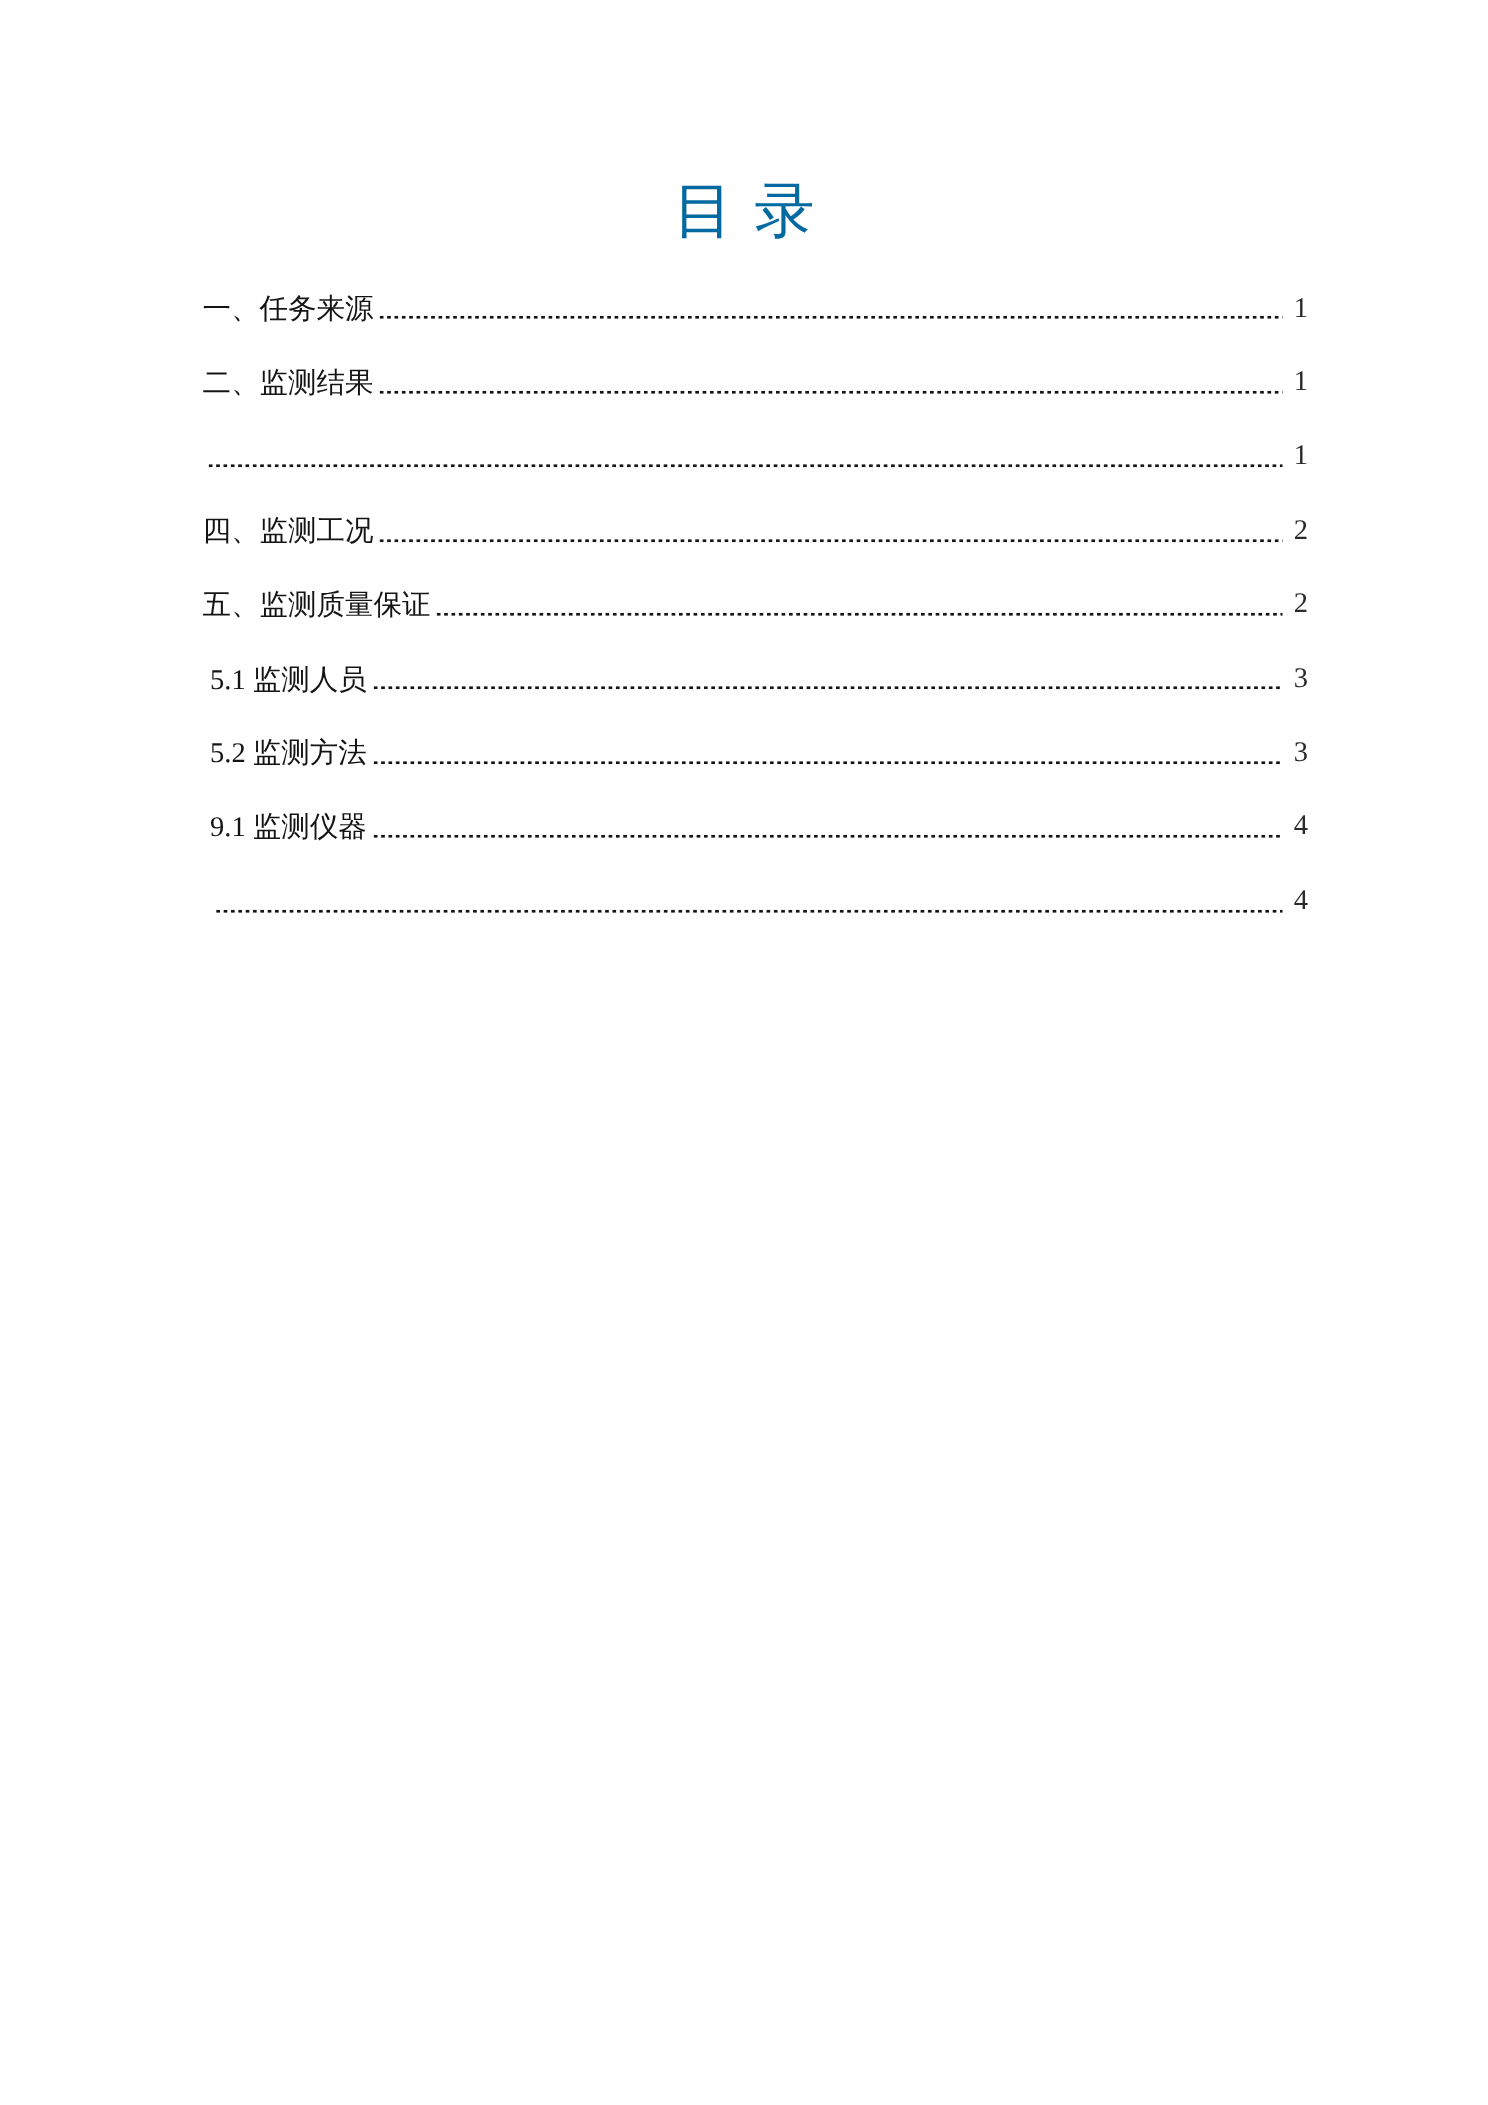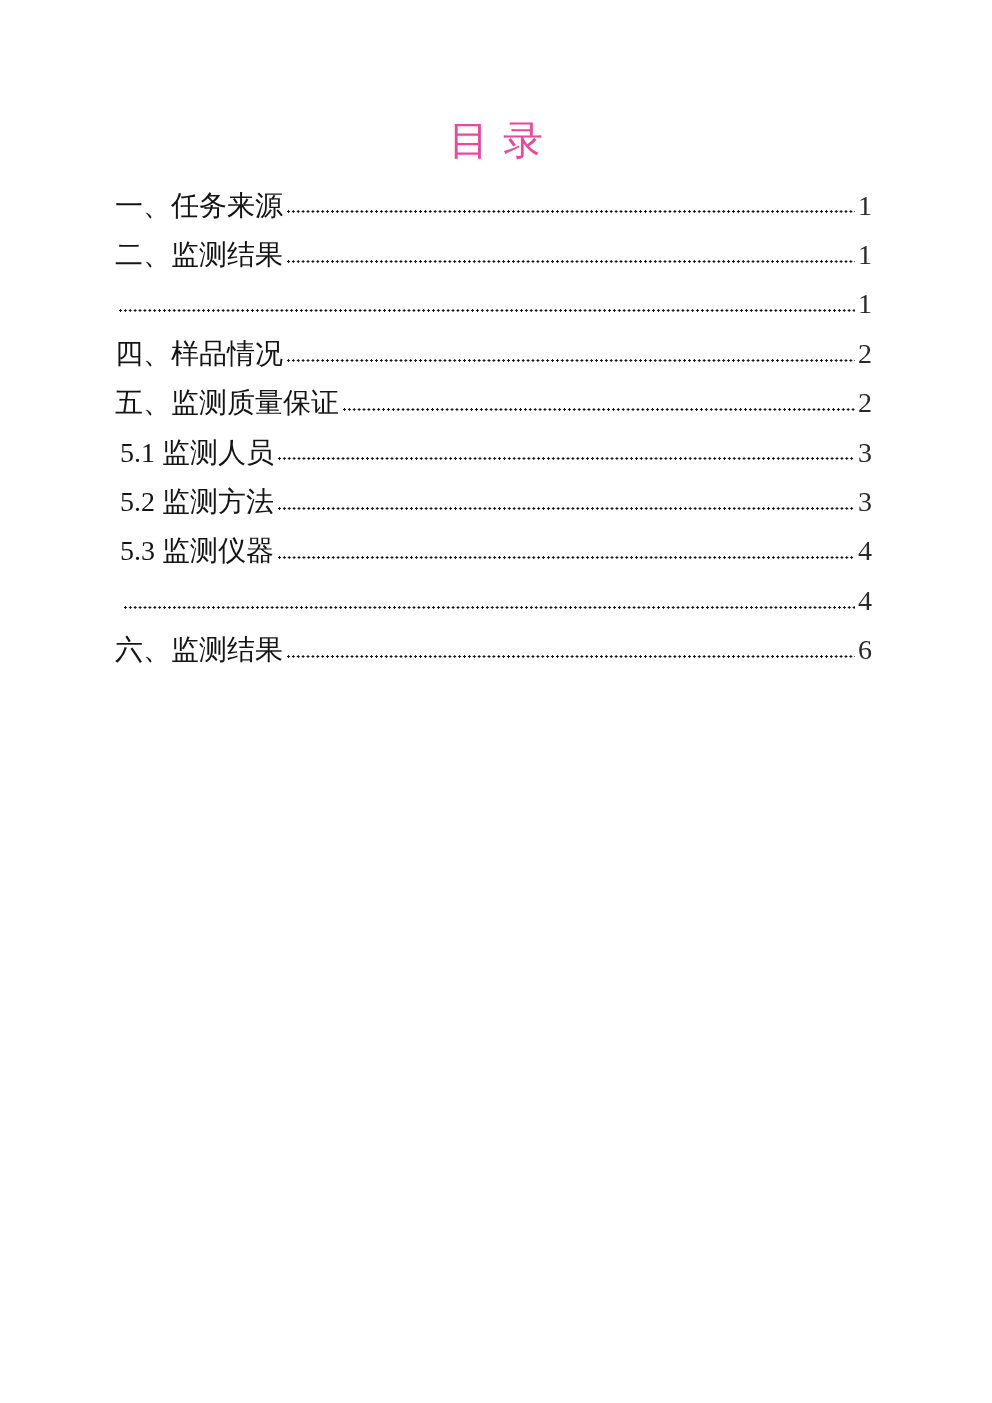--- a/index.html
+++ b/index.html
@@ -21,33 +21,34 @@
     box-sizing: border-box;
   }
   .doc-title {
     margin-top: 118px;
     line-height: 46px;
     font-size: 40px;
     font-weight: normal;
     text-align: center;
     letter-spacing: 14px;
     text-indent: 14px;
-    color: #ec4899;
+    color: #0369a1;
   }
   .toc {
     margin-top: 17px;
   }
   .toc-row {
     display: flex;
     align-items: center;
     height: 49.4px;
     padding-left: 115px;
     padding-right: 120px;
     box-sizing: border-box;
-    font-size: 28px;
+    font-size: 19px;
+    margin-left: 20px;
   }
   .toc-row.level-2 {
     padding-left: 120px;
   }
   .toc-label {
     white-space: nowrap;
     color: #141414;
   }
   .toc-dots {
     flex: 1 1 auto;
@@ -85,21 +86,21 @@
       <span class="toc-dots"></span>
       <span class="toc-page-num">1</span>
     </div>
 
     <div class="toc-row">
       <span class="toc-dots"></span>
       <span class="toc-page-num">1</span>
     </div>
 
     <div class="toc-row">
-      <span class="toc-label">四、样品情况</span>
+      <span class="toc-label">四、监测工况</span>
       <span class="toc-dots"></span>
       <span class="toc-page-num">2</span>
     </div>
 
     <div class="toc-row">
       <span class="toc-label">五、监测质量保证</span>
       <span class="toc-dots"></span>
       <span class="toc-page-num">2</span>
     </div>
 
@@ -109,31 +110,26 @@
       <span class="toc-page-num">3</span>
     </div>
 
     <div class="toc-row level-2">
       <span class="toc-label">5.2 监测方法</span>
       <span class="toc-dots"></span>
       <span class="toc-page-num">3</span>
     </div>
 
     <div class="toc-row level-2">
-      <span class="toc-label">5.3 监测仪器</span>
+      <span class="toc-label">9.1 监测仪器</span>
       <span class="toc-dots"></span>
       <span class="toc-page-num">4</span>
     </div>
 
     <div class="toc-row level-2">
       <span class="toc-dots"></span>
       <span class="toc-page-num">4</span>
     </div>
 
 
-    <div class="toc-row">
-      <span class="toc-label">六、监测结果</span>
-      <span class="toc-dots"></span>
-      <span class="toc-page-num">6</span>
-    </div>
 
   </div>
 </div>
 
 </body></html>

